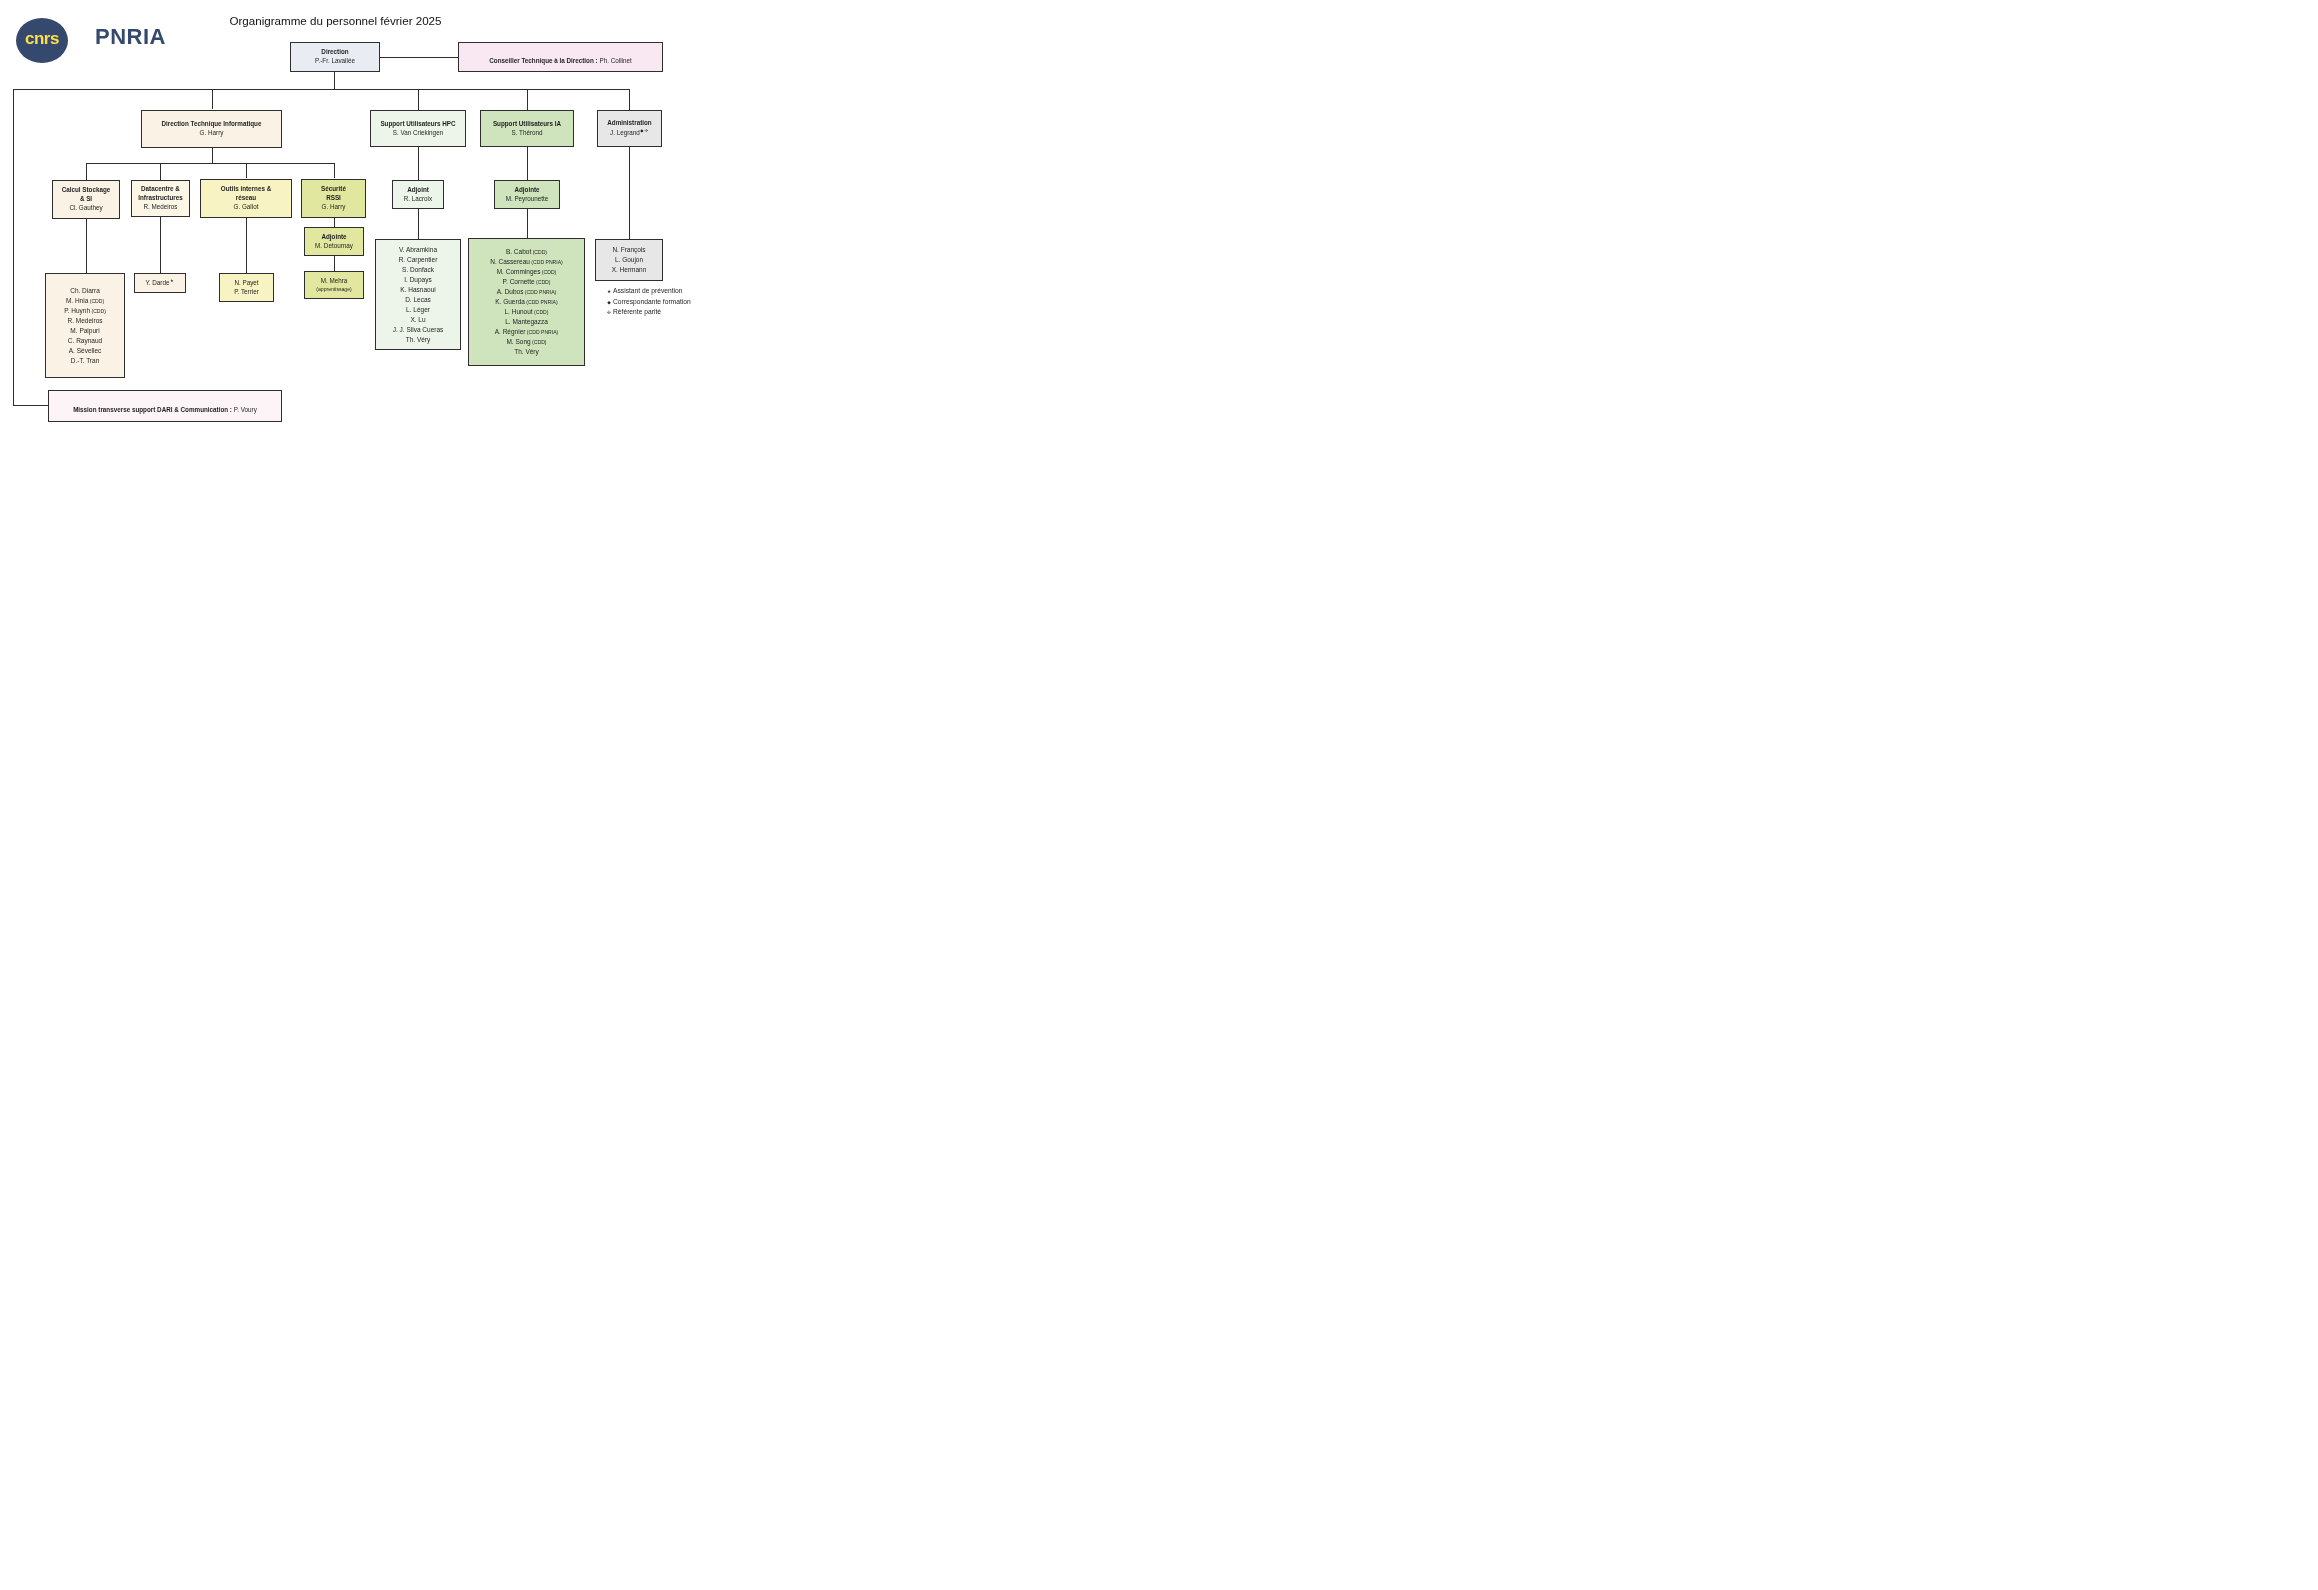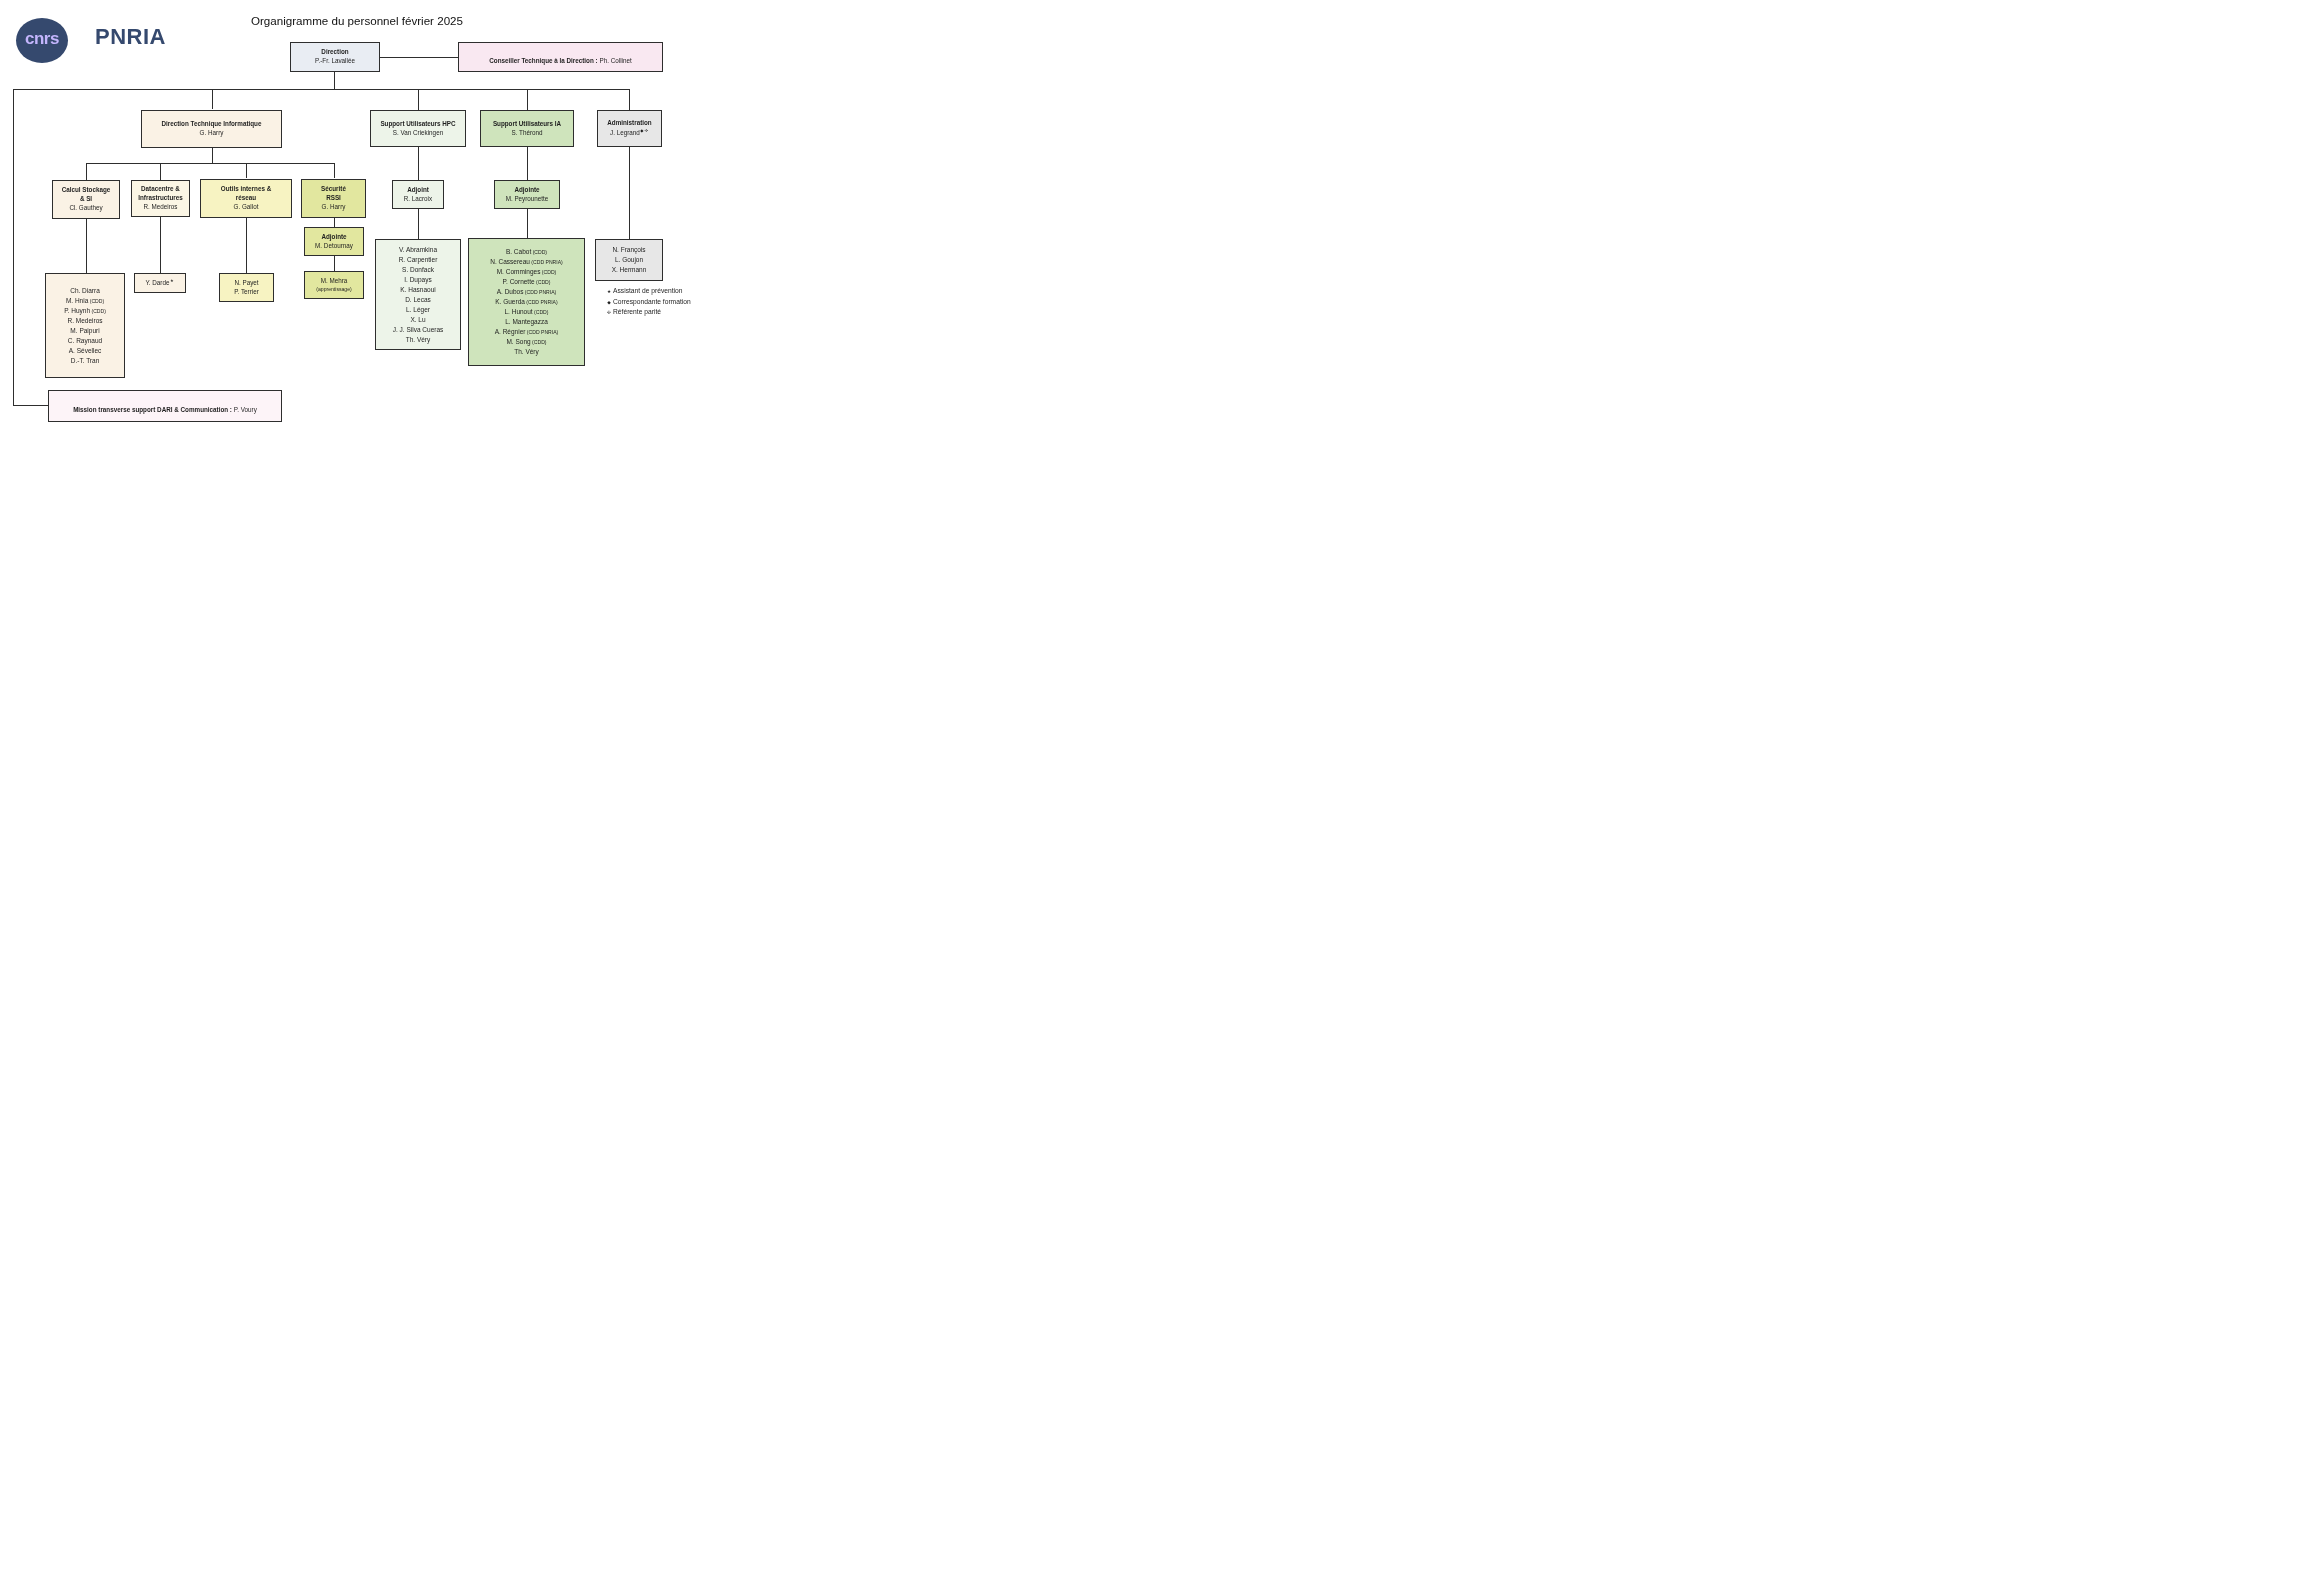--- a/index.html
+++ b/index.html
@@ -2,23 +2,23 @@
 <html style="font-size:7.4px"><head>
 <meta charset="utf-8">
 <style>
   html,body{margin:0;padding:0;background:#ffffff;}
   body{font-family:"Liberation Sans","DejaVu Sans",sans-serif;color:#1e1e1e;}
   .canvas{position:relative;width:717px;height:429px;background:#ffffff;overflow:hidden;}
 
   
   .logo{position:absolute;left:16px;top:17.6px;width:52px;height:45px;border-radius:50%;
         background:#35496e;display:flex;align-items:center;justify-content:center;}
-  .logo span{color:#c4b5fd;font-weight:700;font-size:17px;letter-spacing:-0.5px;transform:translateY(-0.9px);}
+  .logo span{color:#fde047;font-weight:700;font-size:17px;letter-spacing:-0.5px;transform:translateY(-0.9px);}
   .orgname{position:absolute;left:95px;top:24px;font-size:22px;font-weight:700;color:#35496e;letter-spacing:0.5px;}
-  .title{position:absolute;left:208px;top:14px;width:255px;text-align:right;font-size:11.6px;color:#111;}
+  .title{position:absolute;left:208px;top:14px;width:255px;text-align:center;font-size:11.6px;color:#111;}
 
   
   .vl{position:absolute;width:0.7px;background:#2e2e2e;}
   .hl{position:absolute;height:0.7px;background:#2e2e2e;}
 
   
   .box{position:absolute;box-sizing:border-box;border:0.9px solid #2e2e2e;
        display:flex;flex-direction:column;align-items:center;justify-content:center;
        text-align:center;line-height:1.4;}
   .bt{font-weight:700;font-size:6.3px;white-space:pre-line;}

